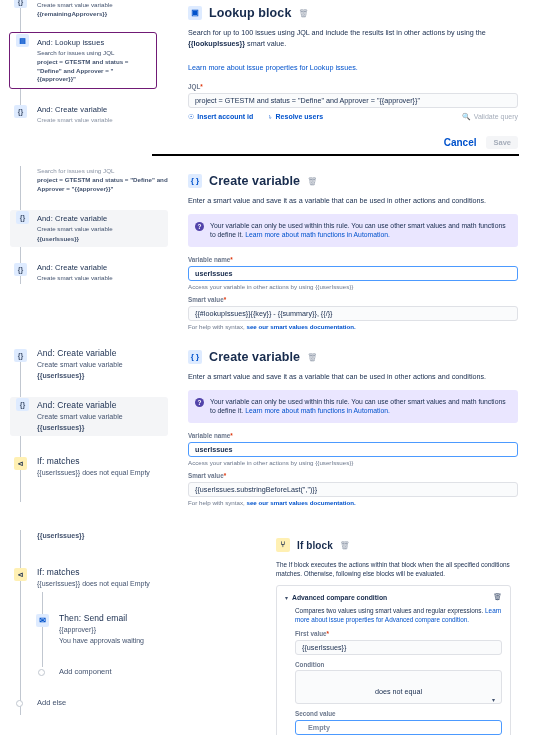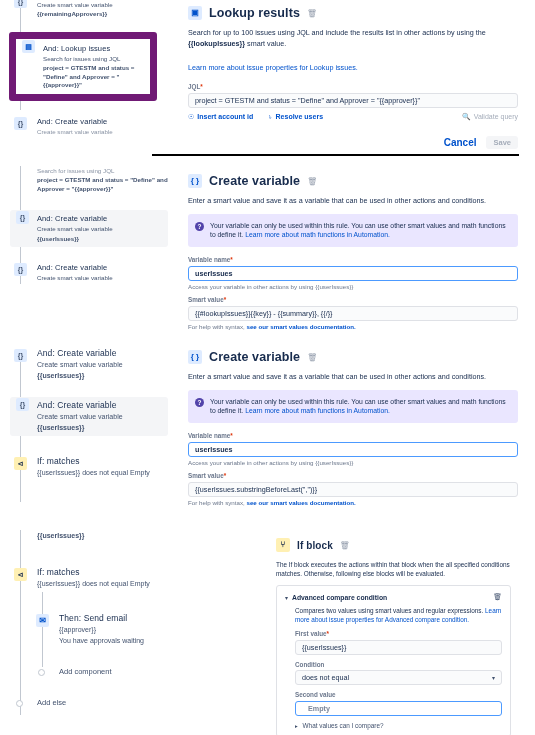--- a/index.html
+++ b/index.html
@@ -21,21 +21,21 @@
   .railline {
     position: absolute; width: 1px; background: #C1C7D0;
   }
   .node { position: relative; padding-left: 23px; margin-bottom: 2px; }
   .node.sel {
     background: #F4F5F7; border-radius: 3px;
     padding-top: 3px; padding-bottom: 4px; margin-left: -4px;
     padding-left: 27px; width: 158px;
   }
   .node.active-box {
-    border: 7px solid #701a75; background: #fff;
+    border: 1px solid #701a75; background: #fff;
     border-radius: 3px; padding: 4px 6px 5px 27px;
     margin-left: -5px; width: 148px;
   }
   .node-icon {
     position: absolute; left: 0; top: 1px;
     width: 13px; height: 13px; border-radius: 2px;
     background: #DEEBFF;
     font-size: 7px; line-height: 13px; text-align: center;
     color: #0052CC; font-weight: bold;
   }
@@ -119,22 +119,22 @@
   .card { border: 1px solid #DFE1E6; border-radius: 3px; padding: 7px 8px; }
   .card-head { display: flex; align-items: center; }
   .card-head .chev { font-size: 6px; color: #42526E; margin-right: 4px; }
   .card-head .t { font-size: 6.8px; font-weight: bold; color: #172B4D; }
   .card-head .trash { margin-left: auto; font-size: 7px; color: #42526E; }
   .card-body { padding-left: 10px; margin-top: 5px; }
   .card-desc { font-size: 6.4px; color: #172B4D; line-height: 9.2px; margin-bottom: 6px; }
   .card-desc a { color: #0052CC; text-decoration: none; }
   .select {
     height: 15px; border: 1px solid #DFE1E6; border-radius: 3px; background: #FAFBFC;
-    display: flex; align-items: center; padding: 5px 6px;
-    font-size: 7.2px; color: #172B4D;
+    display: flex; align-items: center; padding: 16px 6px;
+    font-size: 7.2px; color: #172B4D; flex-direction: column;
   }
   .select .cv { margin-left: auto; font-size: 6px; color: #42526E; }
   .expander { font-size: 6.4px; color: #42526E; margin-top: 6px; }
   .expander .ar { font-size: 5.5px; margin-right: 3px; }
 
   .divider { position: absolute; left: 152px; width: 367px; height: 2px; background: #000; }
   .fieldgap { margin-top: 6px; }
 </style>
 </head>
 <body>
@@ -161,21 +161,21 @@
       <div class="node" style="margin-top:15px;">
         <div class="node-icon brace">{}</div>
         <div class="node-title">And: Create variable</div>
         <div class="node-sub" style="color:#8993A4;">Create smart value variable</div>
       </div>
     </div>
 
     <div class="detail" style="top:6px;">
       <div class="dhead">
         <div class="dhead-icon">▣</div>
-        <div class="dhead-title">Lookup results</div>
+        <div class="dhead-title">Lookup block</div>
         <div class="dhead-trash">🗑</div>
       </div>
       <div class="dtext">
         <span>Search for up to 100 issues using JQL and include the results list in other actions by using the </span><b>{{lookupIssues}}</b><span> smart value.</span>
       </div>
       <a class="dlink" href="#">Learn more about issue properties for Lookup issues.</a>
 
       <div style="margin-top:9px;">
         <div class="flabel"><span>JQL</span><span class="req">*</span></div>
         <div class="input">project = GTESTM and status = "Define" and Approver = "{{approver}}"</div>

